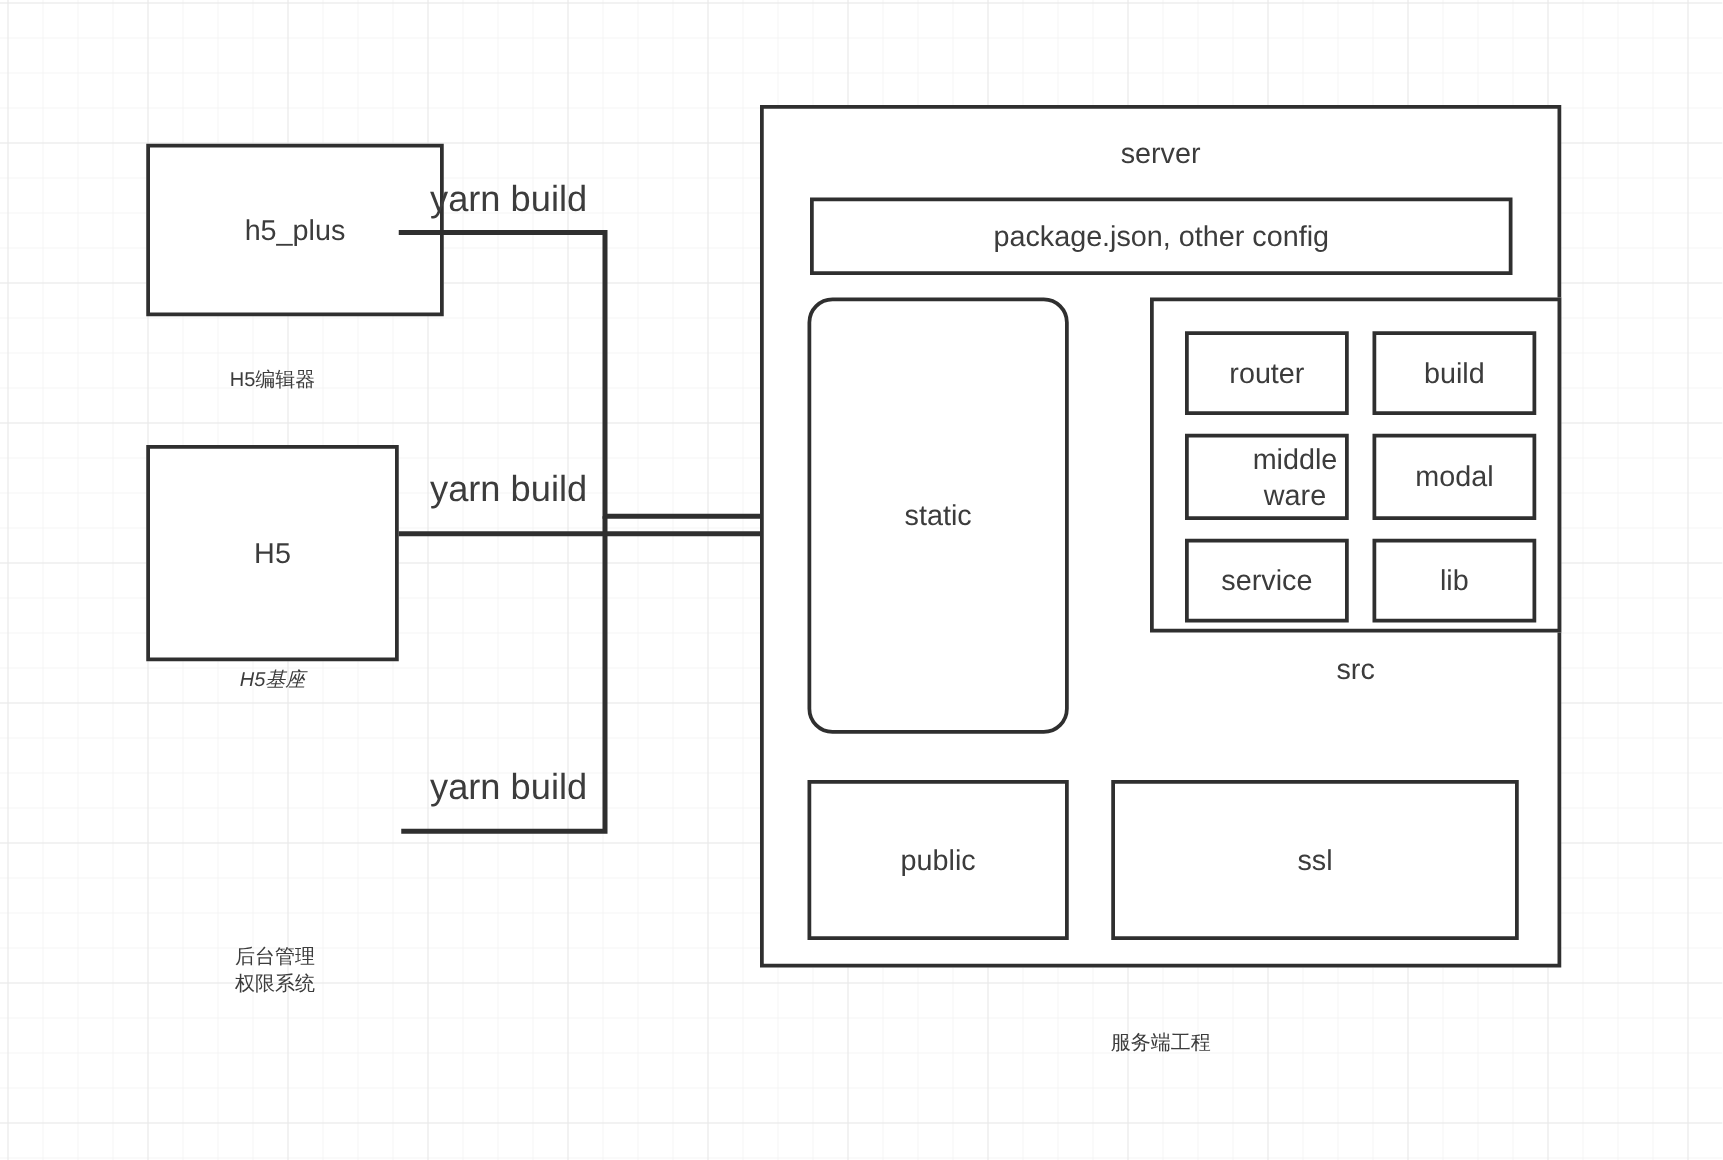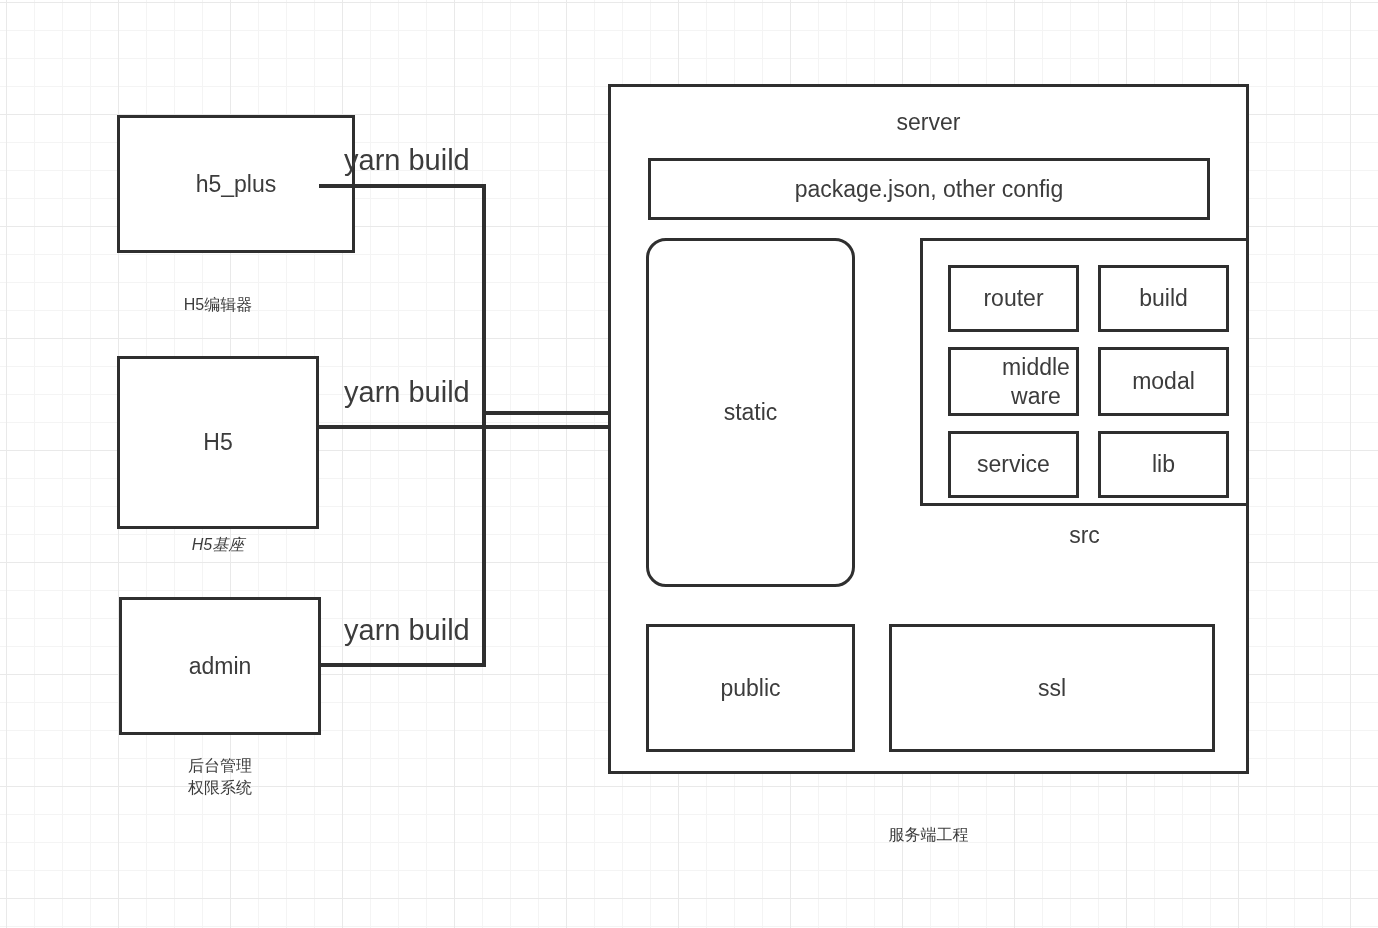--- a/index.html
+++ b/index.html
@@ -83,23 +83,20 @@
   <div class="box" style="left:117px; top:115px; width:238px; height:138px;">
     <span>h5_plus</span>
   </div>
   <div class="caption" style="left:117px; top:294px; width:202px;">H5编辑器</div>
 
   <div class="box" style="left:117px; top:356px; width:202px; height:173px;">
     <span>H5</span>
   </div>
   <div class="caption" style="left:117px; top:534px; width:202px;font-style:italic;">H5基座</div>
 
-  <div class="box" style="left:119px; top:597px; width:202px; height:138px;">
-    <span>admin</span>
-  </div>
   <div class="caption" style="left:119px; top:755px; width:202px;">后台管理
 权限系统</div>
 
   <svg class="wires" viewBox="0 0 1378 928" xmlns="http://www.w3.org/2000/svg">
     <g fill="none" stroke="#2f2f2f" stroke-width="4" stroke-linecap="butt" stroke-linejoin="miter">
 
       <path d="M 319 186 L 484 186 L 484 413 L 630 413"></path>
 
       <path d="M 321 665 L 484 665 L 484 413"></path>
 

